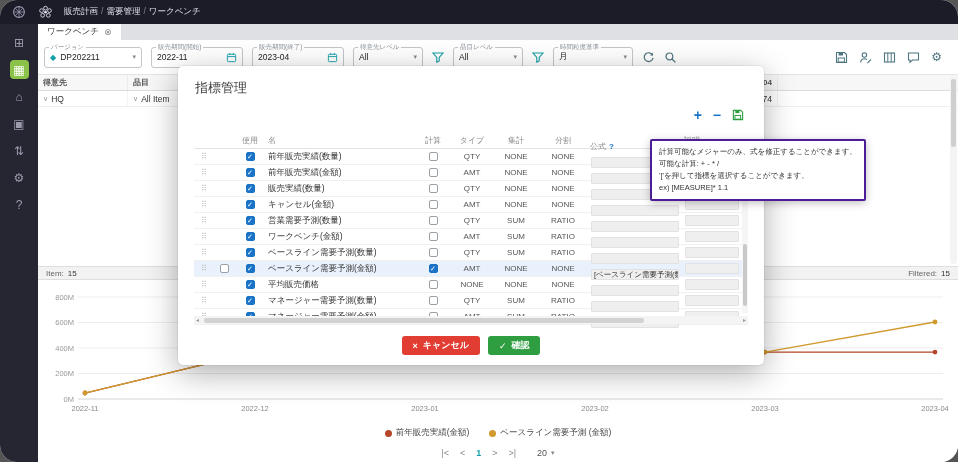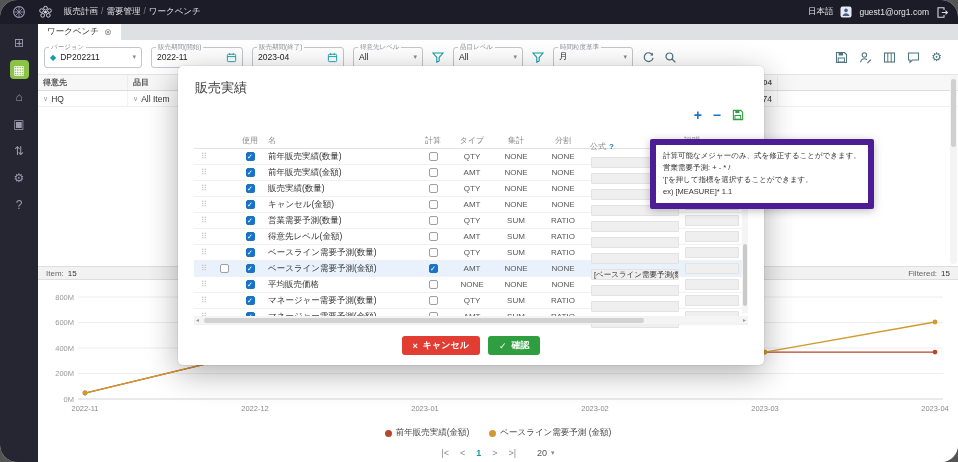--- a/index.html
+++ b/index.html
@@ -102,21 +102,21 @@
             align-items:center;justify-content:space-between;padding:0 2px;box-sizing:border-box;}
   .hs-arrow{font-size:6px;color:#9a9a9a;cursor:pointer;line-height:1;}
   .mh-thumb{position:absolute;left:10px;top:1.5px;height:5px;width:440px;background:#d2d2d2;border-radius:2px;cursor:grab;}
   .modal-btns{position:absolute;left:0;right:0;top:270px;display:flex;justify-content:center;gap:8px;}
   .btn{height:19px;border:none;border-radius:3px;color:#fff;font-size:9px;font-weight:bold;display:flex;
        align-items:center;gap:5px;padding:0 11px;cursor:pointer;font-family:inherit;}
   .btn-cancel{background:#e23d32;}
   .btn-confirm{background:#2f9e41;}
   .btn-ico{font-size:9px;}
   
-  .tooltip{position:absolute;left:650px;top:139px;width:198px;background:#fff;border:6px solid #4c1d95;border-radius:2px;
+  .tooltip{position:absolute;left:650px;top:139px;width:198px;background:#fff;border:2px solid #4c1d95;border-radius:2px;
            box-shadow:0 2px 9px rgba(0,0,0,.25);padding:5px 7px;font-size:7.5px;color:#333;line-height:1.6;z-index:12;}
   .help-q{color:#1a73c7;font-weight:bold;cursor:pointer;}
   svg.ico{display:block;}
 </style>
 </head>
 <body>
 
 <div class="app">
 
   <div class="topbar">
@@ -132,37 +132,20 @@
             <circle cx="8" cy="3.4" r="2"></circle>
             <circle cx="12.2" cy="6" r="2"></circle>
             <circle cx="11" cy="11" r="2"></circle>
             <circle cx="5" cy="11" r="2"></circle>
             <circle cx="3.8" cy="6" r="2"></circle>
           </g>
           <circle cx="8" cy="7.6" r="1.5" fill="#d8d8e6"></circle>
         </svg>
     </span>
     <span><span class="bc-item">販売計画</span><span class="bc-sep">/</span><span class="bc-item">需要管理</span><span class="bc-sep">/</span><span class="bc-item">ワークベンチ</span></span>
-    <span class="tb-right">
-      <span class="tb-lang">日本語</span>
-      <span>
-        <svg class="ico" width="12" height="12" viewBox="0 0 12 12">
-            <rect x="0.5" y="0.5" width="11" height="11" rx="2" fill="#e8eaf6"></rect>
-            <circle cx="6" cy="4.4" r="1.8" fill="#4a5a80"></circle>
-            <path d="M2.6 10c.3-2 1.9-2.8 3.4-2.8S9.1 8 9.4 10z" fill="#4a5a80"></path>
-          </svg>
-      </span>
-      <span class="tb-email">guest1@org1.com</span>
-      <span class="icon-btn">
-        <svg class="ico" width="13" height="13" viewBox="0 0 13 13">
-            <path d="M8 4V1.8H2v9.4h6V9" fill="none" stroke="#d8d8e6" stroke-width="1.1"></path>
-            <path d="M5.8 6.5h5.6M9.5 4.6l1.9 1.9-1.9 1.9" fill="none" stroke="#d8d8e6" stroke-width="1.1"></path>
-          </svg>
-      </span>
-    </span>
   </div>
 
   <div class="sidebar">
       <div class="side-icon">⊞</div>
       <div class="side-icon active">▦</div>
       <div class="side-icon">⌂</div>
       <div class="side-icon">▣</div>
       <div class="side-icon">⇅</div>
       <div class="side-icon">⚙</div>
       <div class="side-icon">?</div>
@@ -381,21 +364,21 @@
     <span class="pg pg-current">1</span>
     <span class="pg">&gt;</span>
     <span class="pg">&gt;|</span>
     <span class="pg-size">
       <span>20</span>
       <span class="dd">▾</span>
     </span>
   </div>
 
   <div class="modal">
-    <div class="modal-title">販売実績</div>
+    <div class="modal-title">指標管理</div>
     <div class="modal-tools">
       <span class="tool-pm">+</span>
       <span class="tool-pm">−</span>
       <span class="icon-btn">
         <svg class="ico" width="12" height="12" viewBox="0 0 13 13">
             <path d="M1.5 1.5h8l2 2v8h-10z" fill="none" stroke="#2f9e41" stroke-width="1.2"></path>
             <rect x="3.6" y="1.5" width="4.4" height="3" fill="#2f9e41"></rect>
             <rect x="3.2" y="7" width="6.2" height="4" fill="none" stroke="#2f9e41" stroke-width="1.1"></rect>
           </svg>
       </span>
@@ -539,21 +522,21 @@
           </div>
           <div class="mrow">
             <div class="mc w-drag">
               <span class="drag">⠿</span>
             </div>
             <div class="mc w-sel"></div>
             <div class="mc w-used">
               <span class="cbx checked">✓</span>
             </div>
             <div class="mc w-name left">
-              <span class="mname">得意先レベル(金額)</span>
+              <span class="mname">ワークベンチ(金額)</span>
             </div>
             <div class="mc w-calc">
               <span class="cbx"></span>
             </div>
             <div class="mc w-type mtv">AMT</div>
             <div class="mc w-agg mtv">SUM</div>
             <div class="mc w-split mtv">RATIO</div>
             <div class="mc w-formula">
               <div class="fcell"></div>
             </div>
@@ -700,18 +683,18 @@
       </button>
       <button class="btn btn-confirm">
         <span class="btn-ico">✓</span>
         <span>確認</span>
       </button>
     </div>
   </div>
 
   <div class="tooltip" id="tooltip">
       <div class="tt-line">計算可能なメジャーのみ、式を修正することができます。</div>
-      <div class="tt-line">営業需要予測: + - * /</div>
+      <div class="tt-line">可能な計算: + - * /</div>
       <div class="tt-line">'['を押して指標を選択することができます。</div>
       <div class="tt-line">ex) [MEASURE]* 1.1</div>
     </div>
 
 </div>
 
 </body></html>

